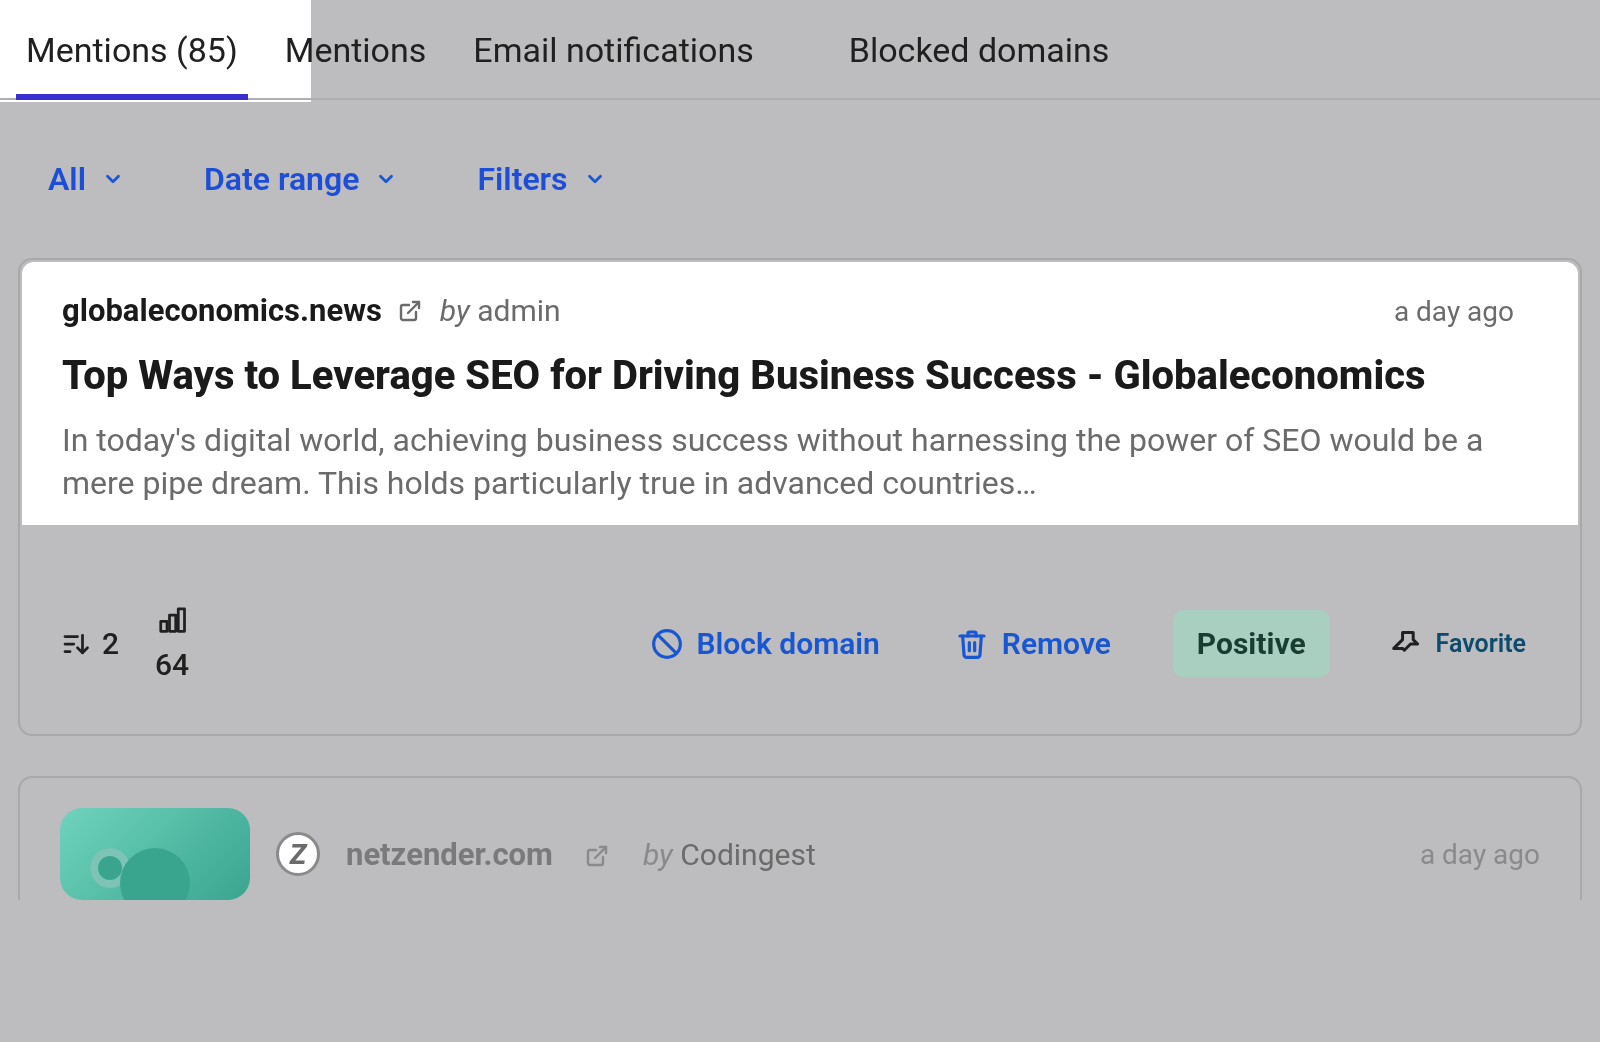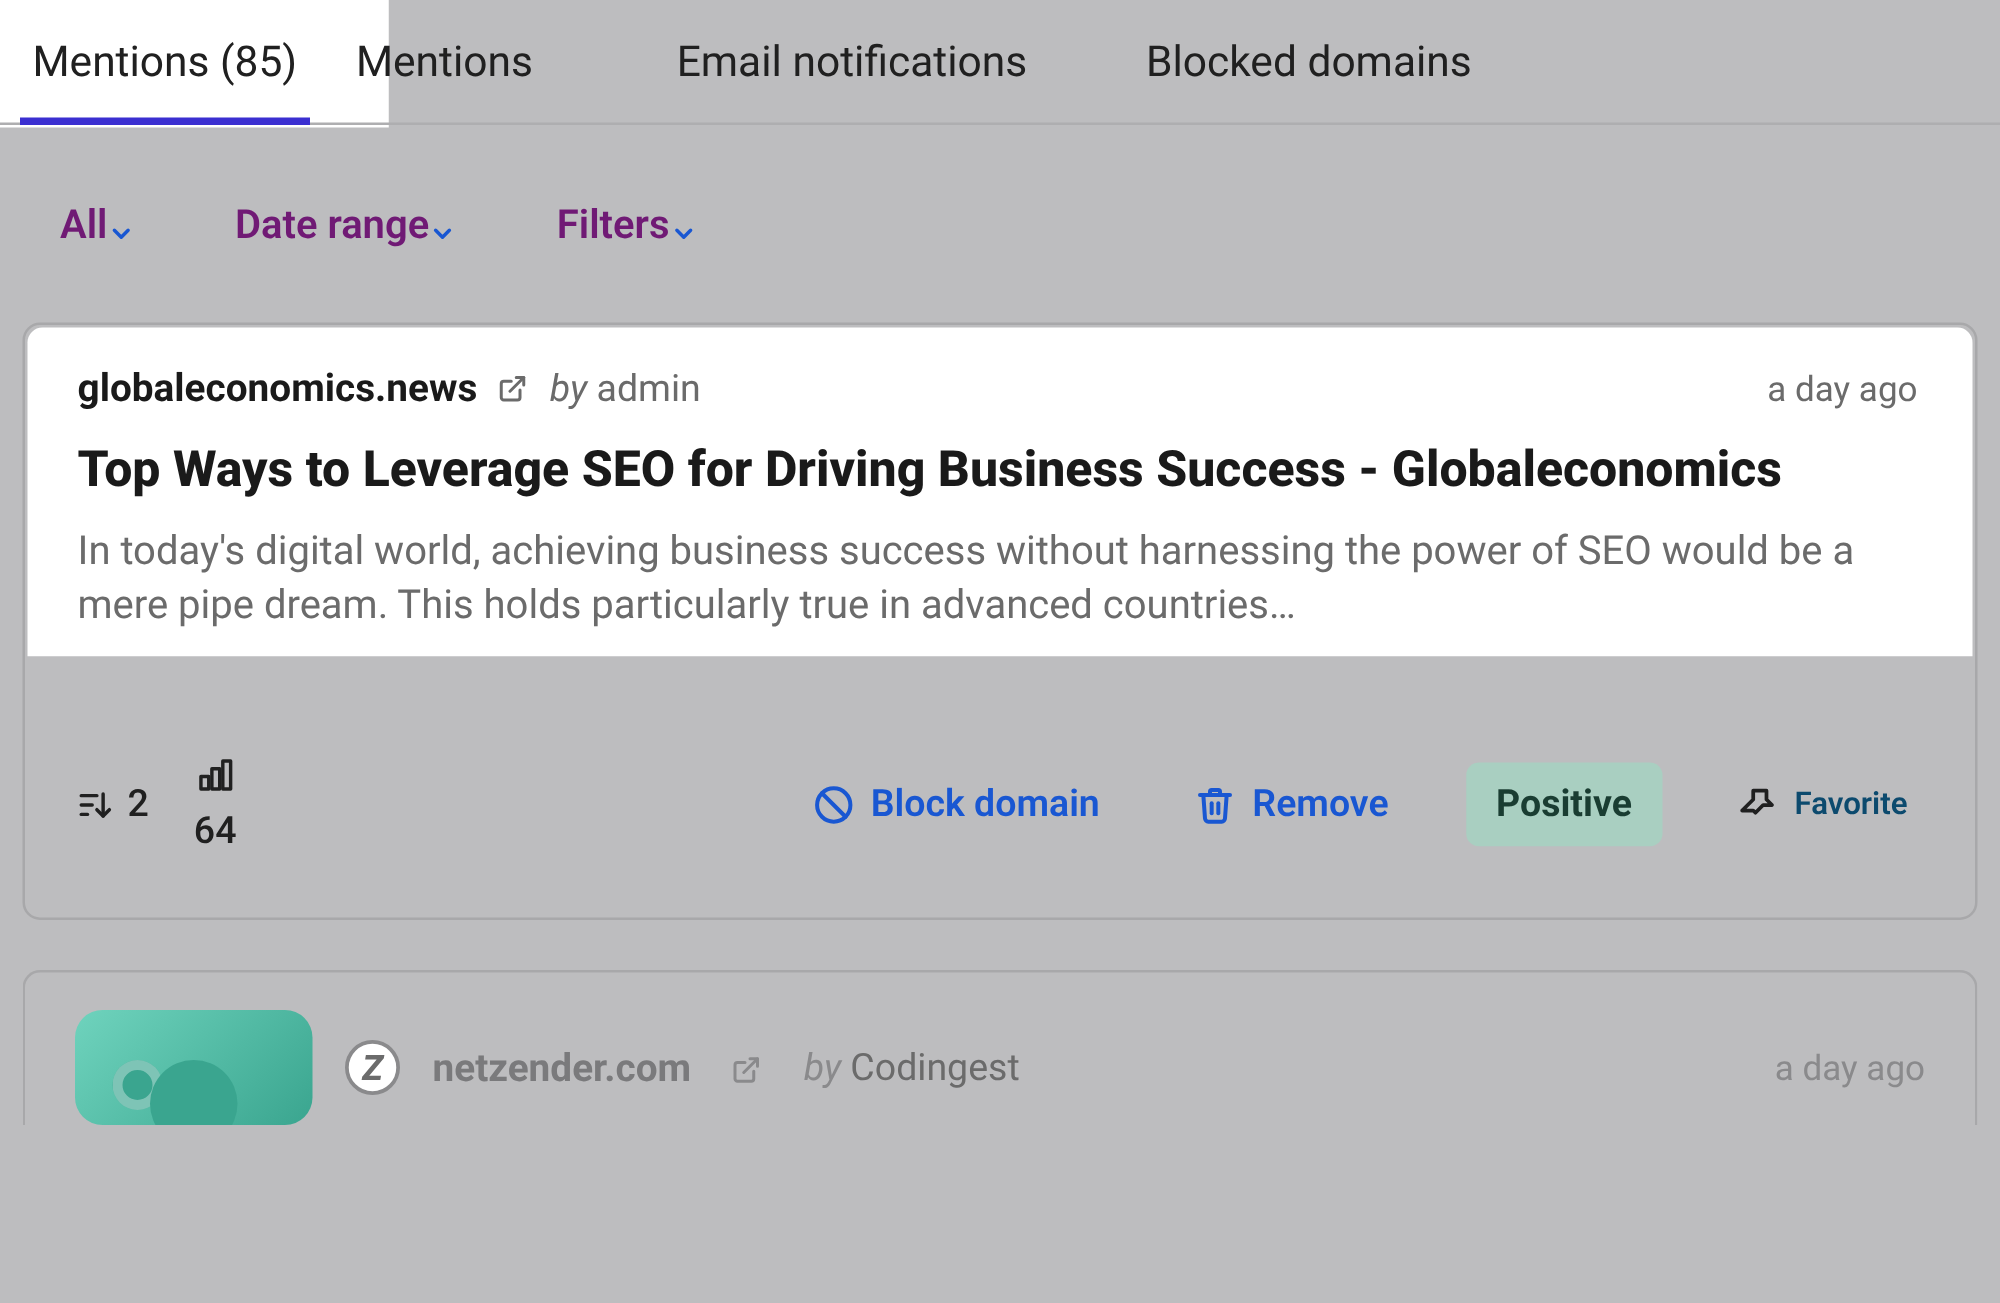--- a/index.html
+++ b/index.html
@@ -60,45 +60,45 @@
 
   
   .filters {
     display: flex;
     align-items: center;
     gap: 80px;
     padding: 60px 48px 60px 48px;
   }
   .filter-btn {
     display: inline-flex;
-    align-items: flex-end;
-    gap: 0;
+    align-items: center;
+    gap: 16px;
     font-size: 32px;
     font-weight: 600;
-    color: #701a75;
+    color: #1d4ed8;
     cursor: pointer;
   }
   .chev {
     width: 22px;
     height: 22px;
   }
 
   
   .card {
     margin: 0 18px;
     border: 2px solid #a8a8aa;
     border-radius: 14px;
     background: transparent;
     padding: 0;
   }
 
   .card-head-highlight {
     background: #ffffff;
     border-radius: 12px 12px 0 0;
-    padding: 30px 44px 20px 40px;
+    padding: 30px 64px 20px 40px;
     margin: 2px 2px 0 2px;
   }
 
   .source-row {
     display: flex;
     align-items: baseline;
     justify-content: space-between;
   }
   .source-left {
     display: flex;
@@ -281,21 +281,21 @@
   .card2 .timeago { color:#8a8a8c; }
 </style>
 </head>
 <body>
 
 <div class="tabs-wrap">
   <div class="tab-highlight"></div>
   <div class="tabs">
     <div class="tab active"><span>Mentions (85)</span></div>
     <div class="tab"><span>Mentions</span></div>
-    <div class="tab" style="margin-left:68px"><span>Email notifications</span></div>
+    <div class="tab" style=""><span>Email notifications</span></div>
     <div class="tab" style="margin-left:48px"><span>Blocked domains</span></div>
   </div>
 </div>
 
 <div class="filters">
   <div class="filter-btn">
     <span>All</span>
     <svg class="chev" viewBox="0 0 24 24" fill="none" stroke="#1957d2" stroke-width="3" stroke-linecap="round" stroke-linejoin="round">
         <polyline points="6 9 12 15 18 9"></polyline>
       </svg>

